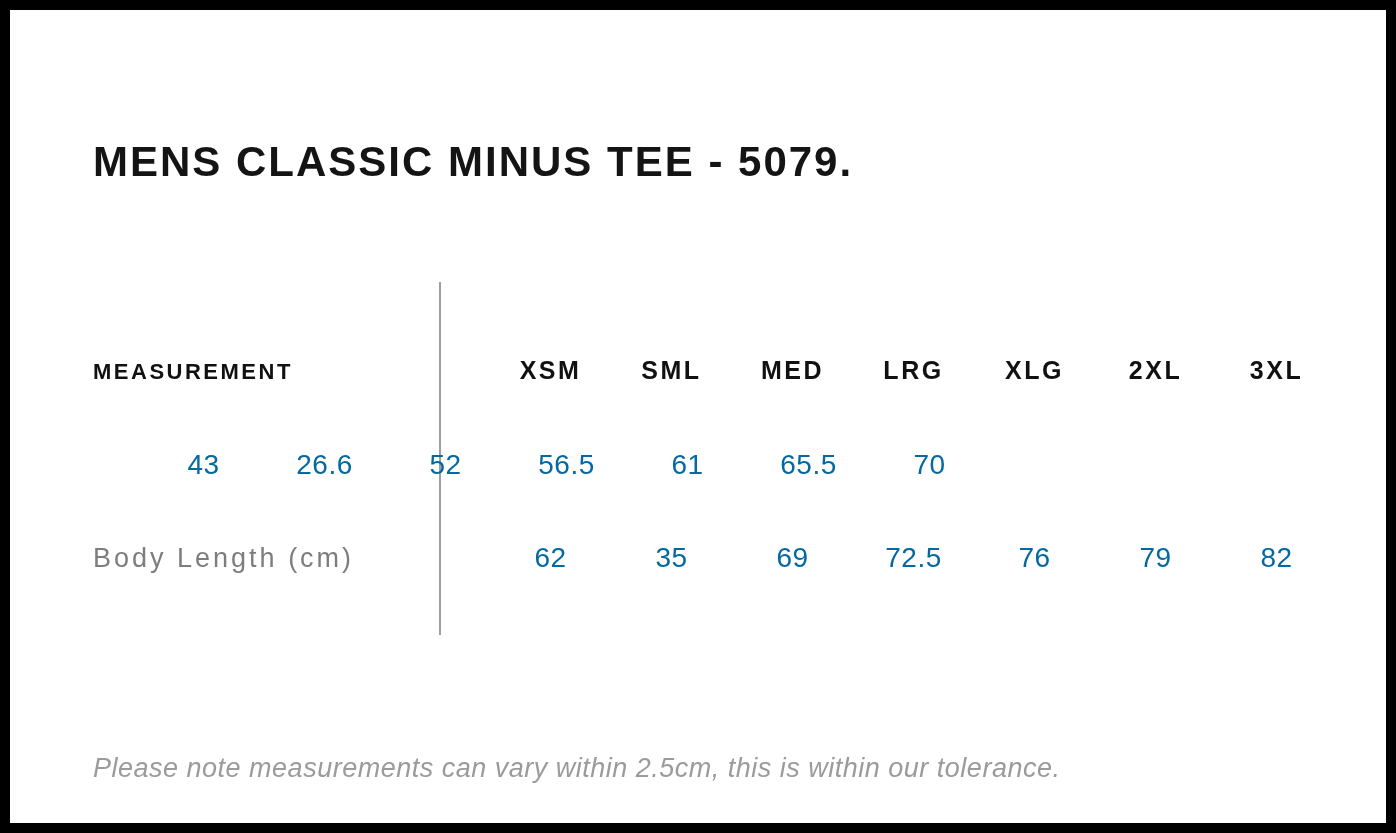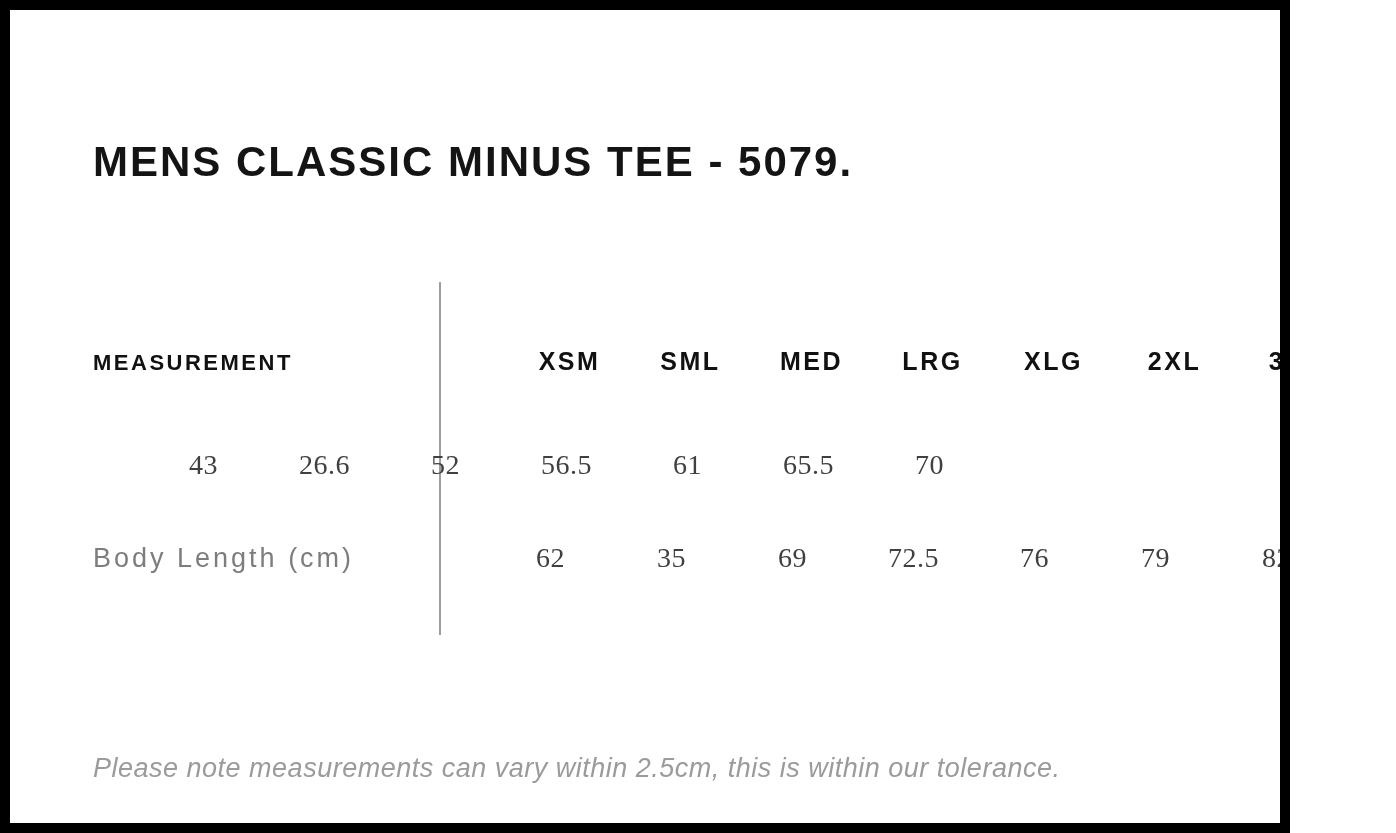--- a/index.html
+++ b/index.html
@@ -2,21 +2,21 @@
 <html><head>
 <meta charset="utf-8">
 <style>
   html, body {
     margin: 0;
     padding: 0;
     background: #ffffff;
   }
   .page {
     position: relative;
-    width: 1290px;
+    width: 1396px;
     height: 833px;
     box-sizing: border-box;
     border: 10px solid #000000;
     background: #ffffff;
     font-family: "Liberation Sans", sans-serif;
     overflow: hidden;
     padding-left: 28px;
   }
   .title {
     position: absolute;
@@ -39,21 +39,21 @@
   }
   .row {
     position: absolute;
     left: 83px;
     display: flex;
     align-items: baseline;
     height: 30px;
     line-height: 30px;
     white-space: nowrap;
   }
-  .row.header-row  { top: 336px; gap: 19px; }
+  .row.header-row  { top: 345px; }
   .row.data-row-0  { top: 440px; }
   .row.data-row-1  { top: 533px; }
   .row-label {
     width: 347px;
     flex: 0 0 347px;
   }
   .measurement-head {
     font-size: 22px;
     font-weight: bold;
     letter-spacing: 2.5px;
@@ -77,22 +77,21 @@
   .size-head {
     font-size: 25px;
     font-weight: bold;
     letter-spacing: 2.5px;
     color: #111111;
   }
   .cell-value {
     font-size: 28px;
     font-weight: normal;
     letter-spacing: 0.5px;
-    color: #404040;
-    font-family: Liberation Serif, serif;
+    color: #0369a1;
   }
   .note {
     position: absolute;
     left: 83px;
     top: 743px;
     font-size: 27px;
     font-style: italic;
     letter-spacing: 0.5px;
     color: #9b9b9b;
     line-height: 30px;

